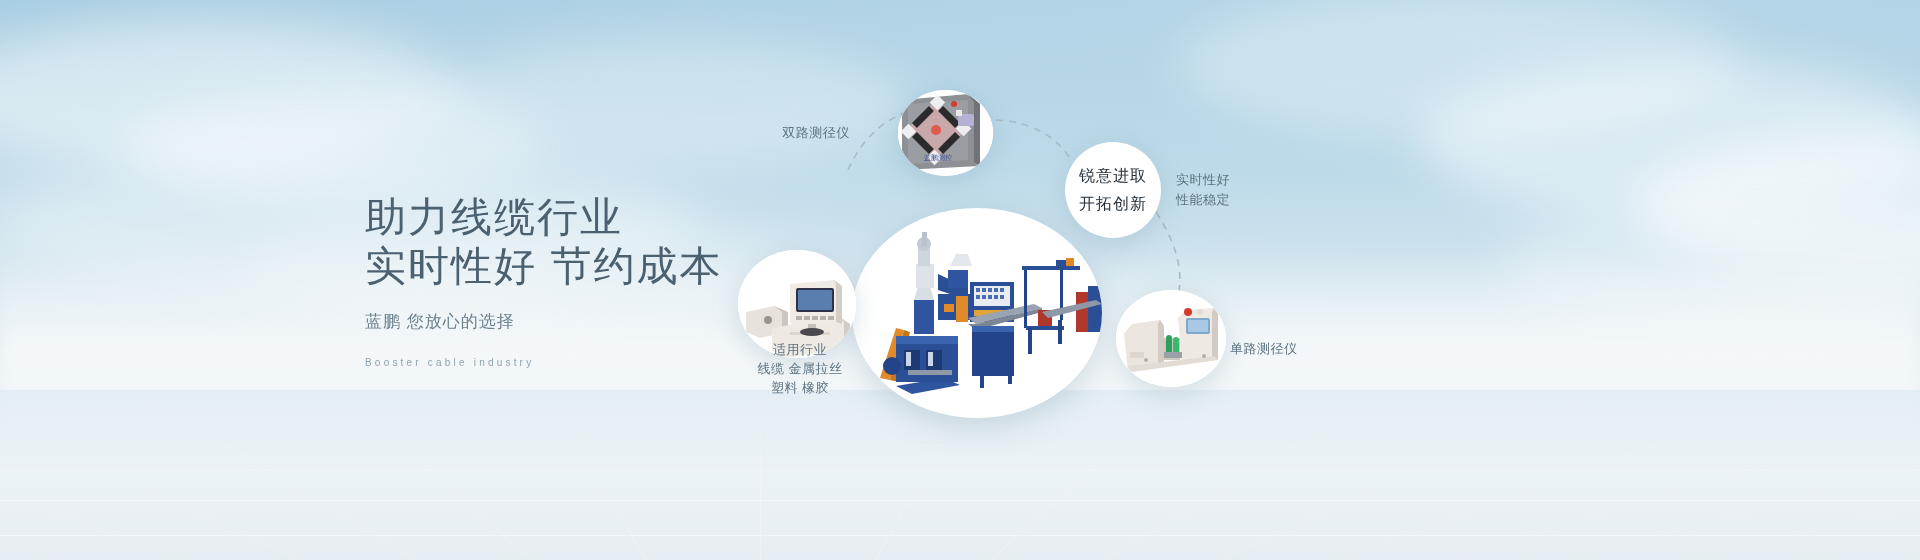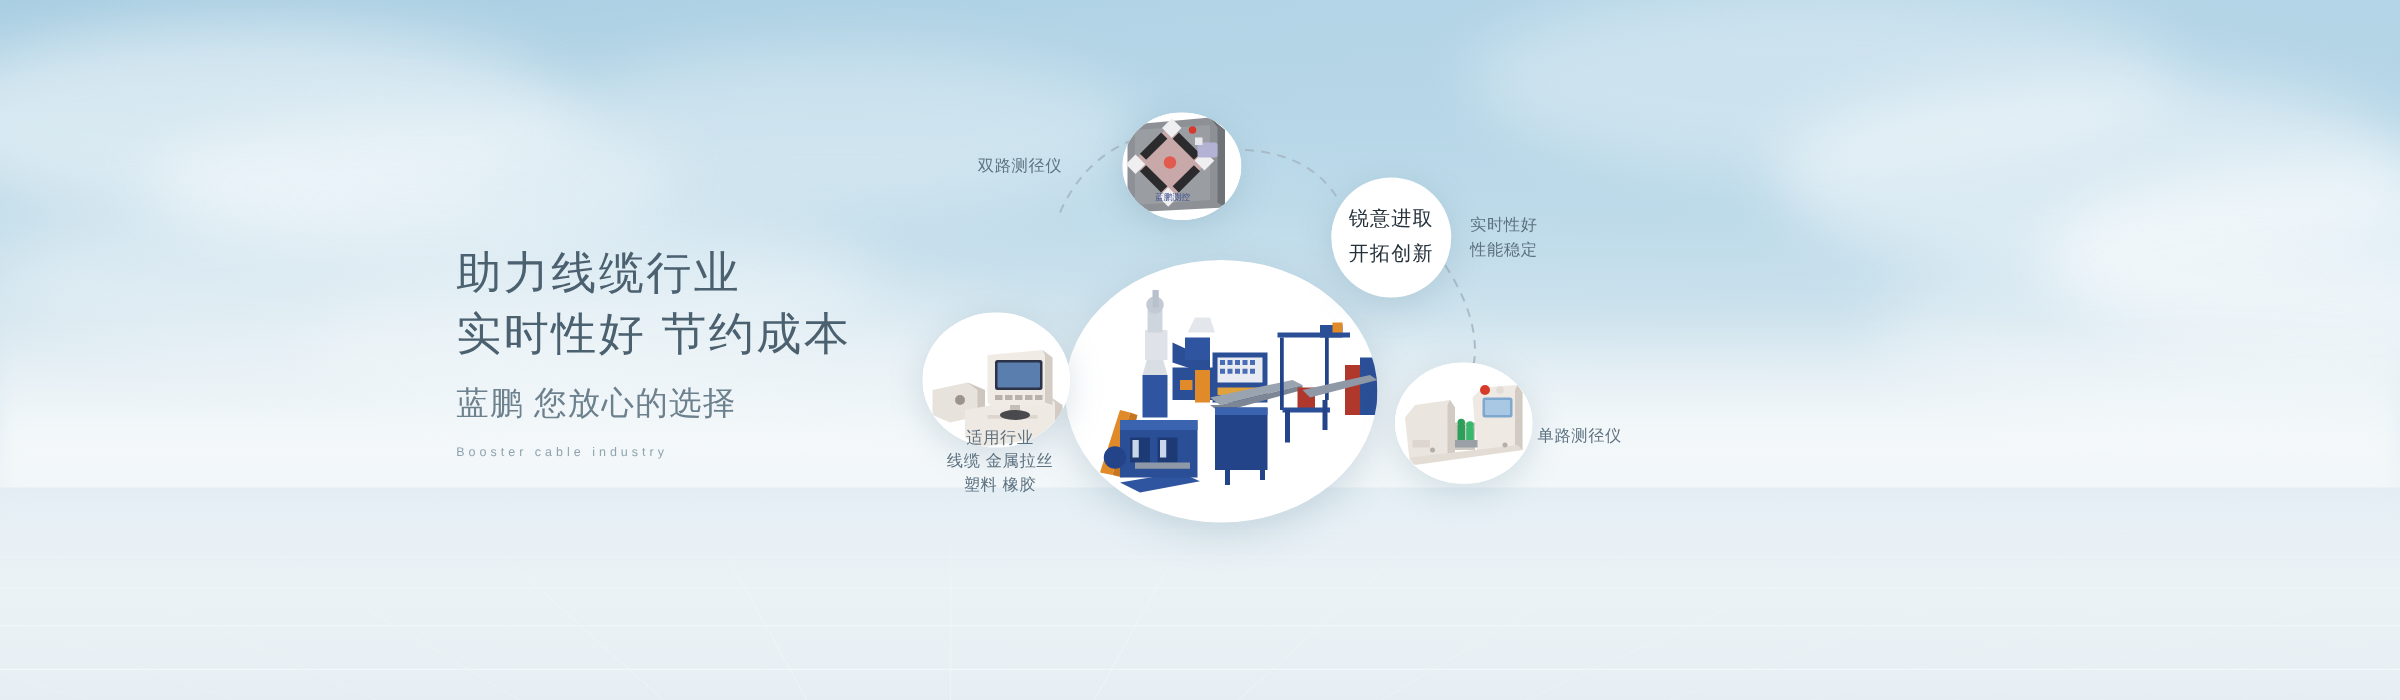--- a/index.html
+++ b/index.html
@@ -30,22 +30,22 @@
 
   
   .floor{position:absolute;left:0;right:0;bottom:0;height:170px;overflow:hidden;}
   .floor .h{position:absolute;left:0;right:0;height:1px;background:rgba(255,255,255,.75);}
   .floor .v{position:absolute;bottom:0;width:1px;background:rgba(255,255,255,.6);transform-origin:bottom center;}
   .floorfade{position:absolute;left:0;right:0;bottom:0;height:170px;
     background:linear-gradient(180deg,rgba(226,237,243,.95) 0%,rgba(226,237,243,.25) 45%,rgba(226,237,243,0) 100%);}
 
   
   .copy{position:absolute;left:365px;top:193px;width:520px;}
-  .h1{color:#4c6170;font-size:36px;line-height:49px;letter-spacing:2px;font-weight:400;white-space:nowrap;}
-  .sub{color:#6c818d;font-size:26px;line-height:30px;letter-spacing:1px;margin-top:16px;white-space:nowrap;}
+  .h1{color:#4c6170;font-size:41px;line-height:49px;letter-spacing:2px;font-weight:400;white-space:nowrap;}
+  .sub{color:#6c818d;font-size:17px;line-height:30px;letter-spacing:1px;margin-top:16px;white-space:nowrap;}
   .en{color:#8fa3ae;font-size:10px;line-height:25px;letter-spacing:3.2px;white-space:nowrap;}
   .en.first{margin-top:13px;}
 
   
   .graphic{position:absolute;left:720px;top:0;width:1200px;height:560px;}
   .bubble{position:absolute;border-radius:50%;background:#ffffff;
     box-shadow:0 6px 26px rgba(120,150,170,.28);overflow:hidden;}
   .bubble-top{left:178px;top:90px;width:95px;height:86px;}
   .bubble-left{left:18px;top:250px;width:118px;height:108px;}
   .bubble-text{left:345px;top:142px;width:96px;height:96px;display:flex;align-items:center;justify-content:center;}

